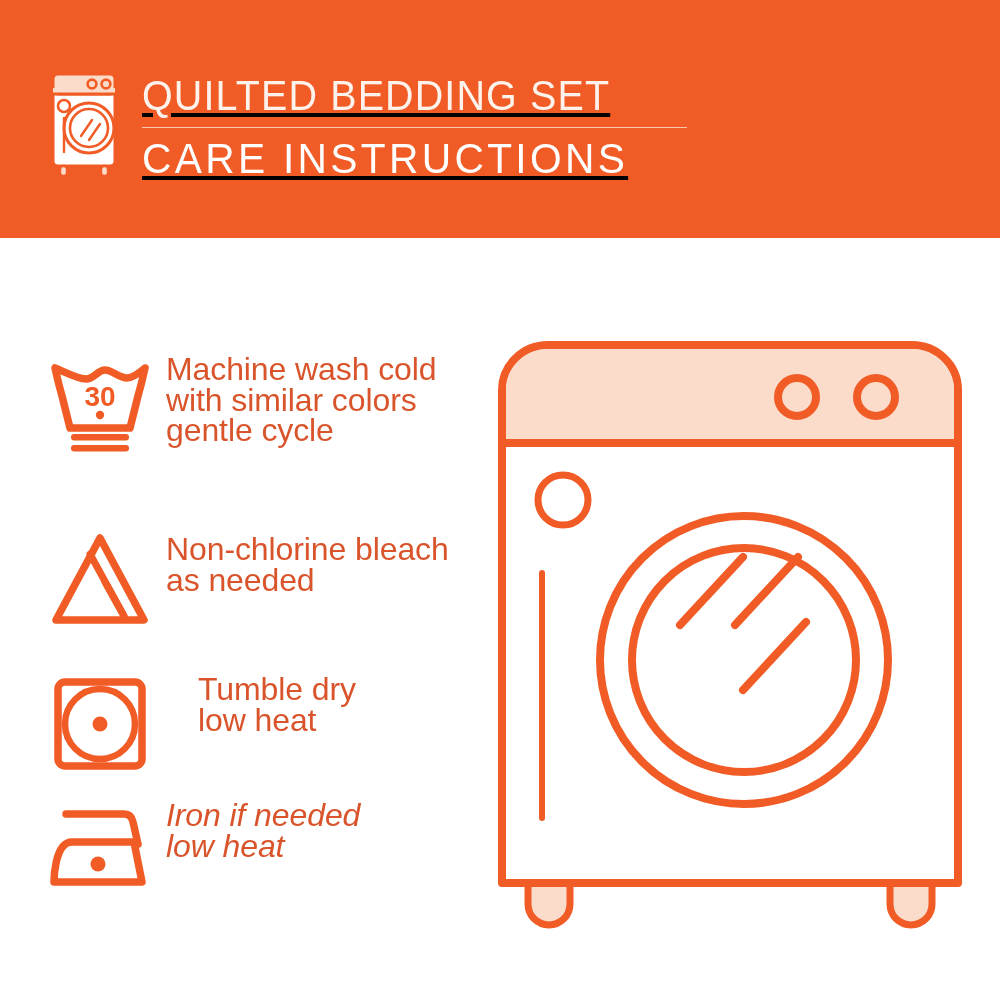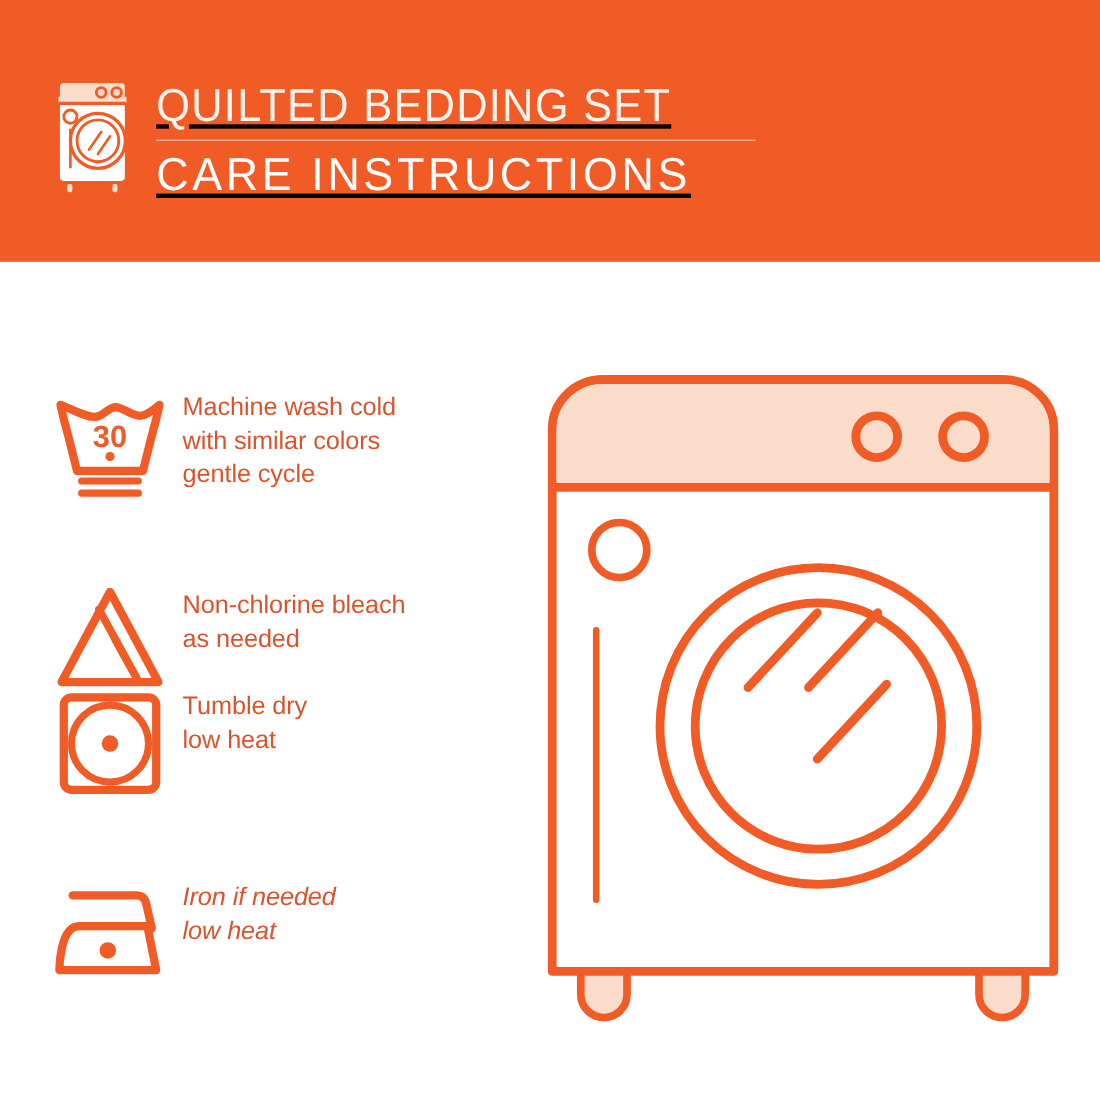--- a/index.html
+++ b/index.html
@@ -77,30 +77,30 @@
   }
   .care-symbol {
     width: 118px;
     flex: 0 0 118px;
     display: flex;
     align-items: center;
     justify-content: flex-start;
   }
   .care-text {
     color: #D9542B;
-    font-size: 23px;
+    font-size: 32px;
     line-height: 30.5px;
     font-weight: 500;
     letter-spacing: -0.1px;
     padding-top: 2px;
     white-space: pre-line;
   }
   #row-wash   { top: 352px; }
   #row-bleach { top: 498px; margin-top: 34px; }
-  #row-dry    { top: 624px; }
+  #row-dry    { top: 672px; gap: 32px; }
   #row-iron   { top: 798px; font-style: italic; }
 
   
   #machine {
     position: absolute;
     left: 495px;
     top: 335px;
     width: 470px;
     height: 600px;
   }

